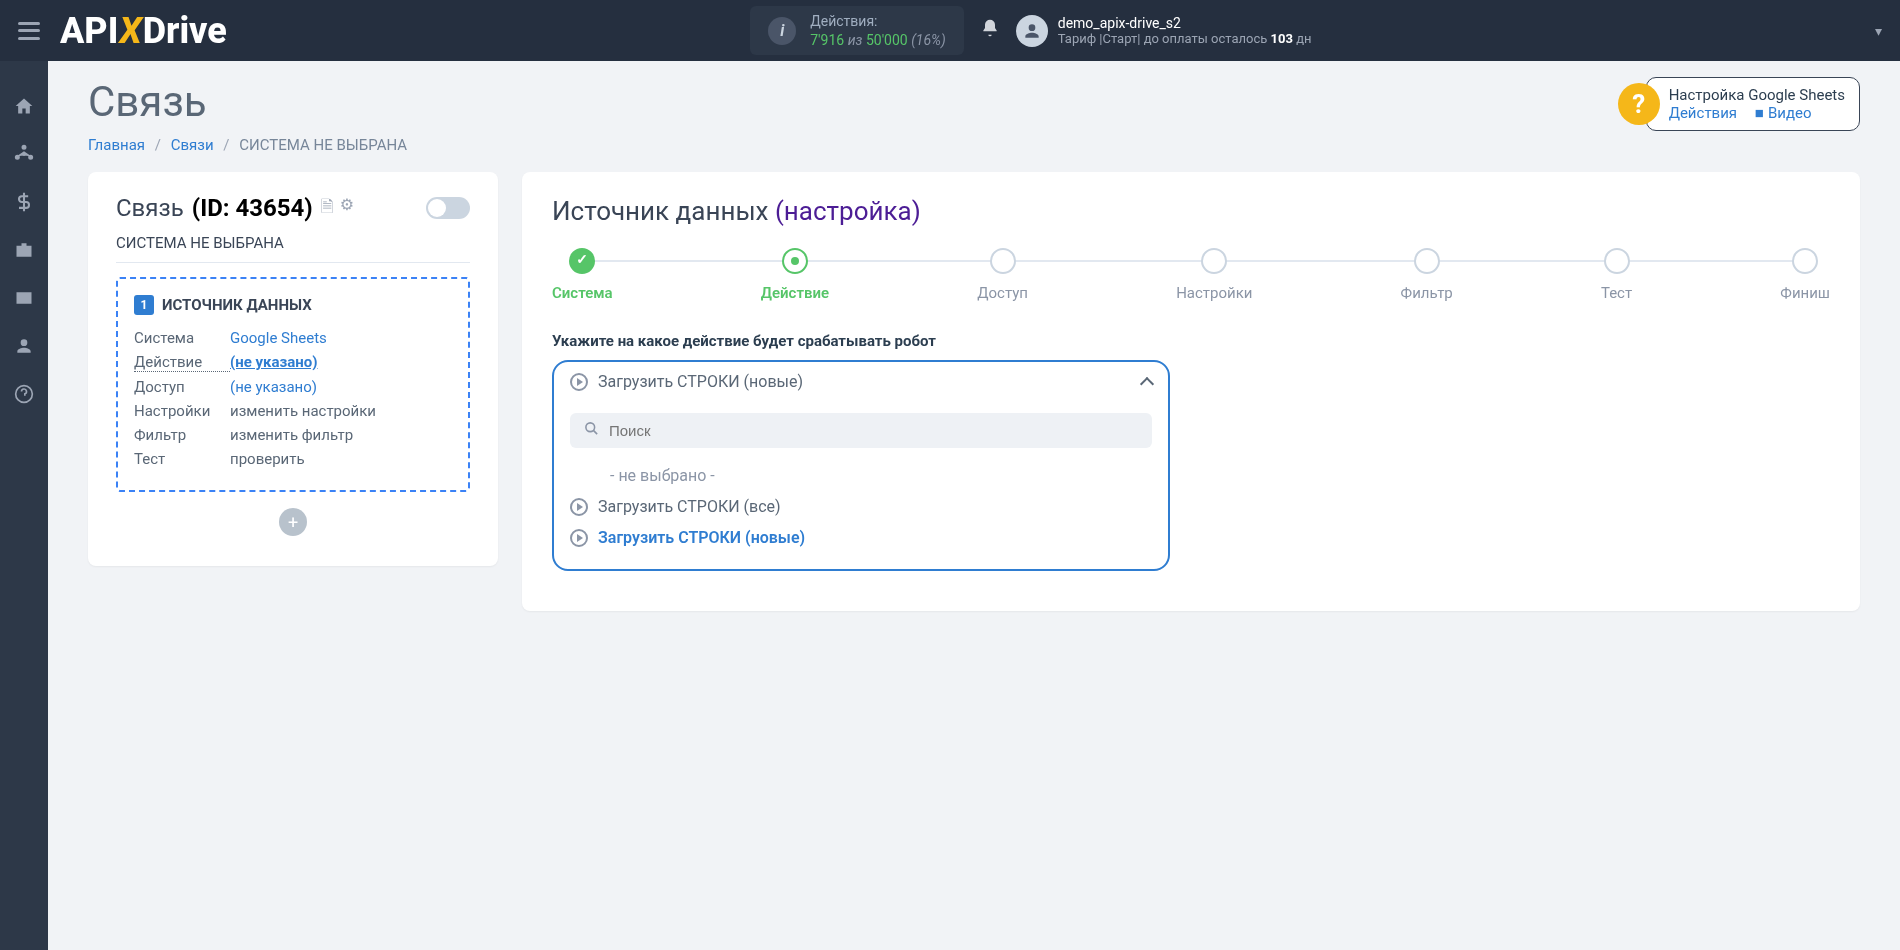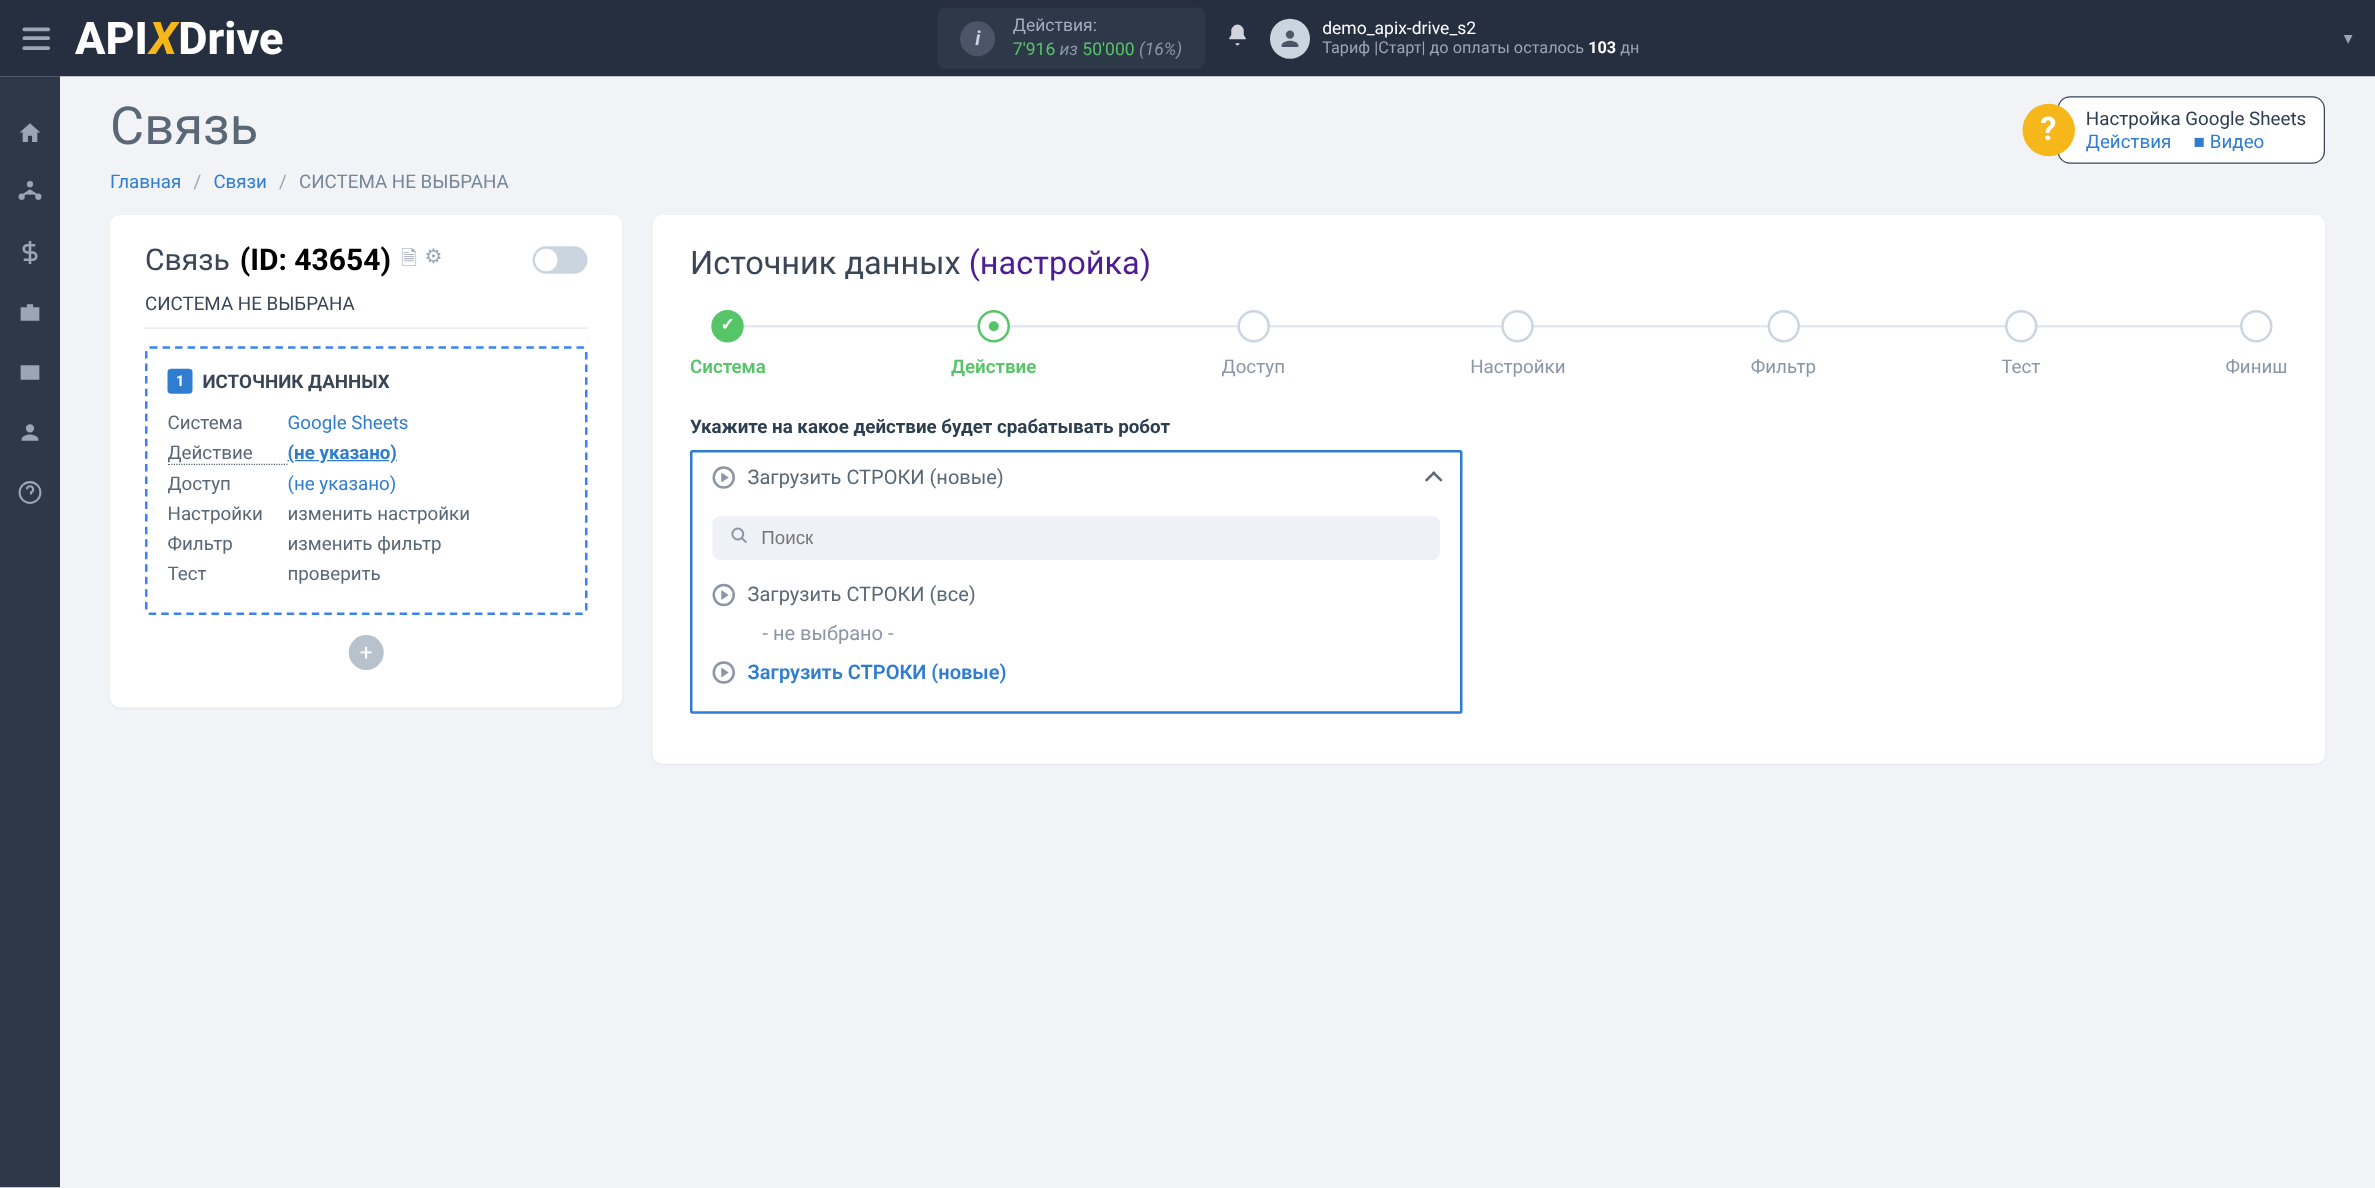--- a/index.html
+++ b/index.html
@@ -81,21 +81,21 @@
     .step { text-align: center; z-index: 1; position: relative; }
     .step-dot { width: 26px; height: 26px; border-radius: 50%; border: 2px solid #cbd5e0; background: #fff; margin: 0 auto 10px; }
     .step.done .step-dot { background: #56c568; border-color: #56c568; position: relative; }
     .step.done .step-dot::after { content: "✓"; color: #fff; position: absolute; left: 5px; top: 1px; font-size: 14px; font-weight: 700; }
     .step.active .step-dot { border-color: #56c568; position: relative; }
     .step.active .step-dot::after { content: ""; width: 8px; height: 8px; border-radius: 50%; background: #56c568; position: absolute; top: 7px; left: 7px; }
     .step-label { font-size: 15px; color: #8b95a6; }
     .step.done .step-label, .step.active .step-label { color: #56c568; font-weight: 600; }
     
     .instruction { font-size: 15px; font-weight: 700; color: #2c3e50; margin-bottom: 10px; }
-    .dropdown { border: 2px solid #2f7dd1; border-radius: 2px; width: 618px; }
+    .dropdown { border: 2px solid #2f7dd1; border-radius: 16px; width: 618px; }
     .dd-selected { display: flex; align-items: center; justify-content: space-between; padding: 10px 16px; font-size: 16px; color: #5a6776; cursor: pointer; }
     .dd-selected .left { display: flex; align-items: center; gap: 10px; }
     .play-icon { width: 18px; height: 18px; border: 2px solid #8b95a6; border-radius: 50%; display: flex; align-items: center; justify-content: center; }
     .play-icon::after { content: ""; border-left: 6px solid #8b95a6; border-top: 4px solid transparent; border-bottom: 4px solid transparent; margin-left: 2px; }
     .caret-up { width: 10px; height: 10px; border-left: 2px solid #5a6776; border-top: 2px solid #5a6776; transform: rotate(45deg); margin-top: 4px; }
     .dd-body { padding: 12px 16px 16px; }
     .dd-search { background: #eef1f5; border-radius: 6px; padding: 8px 14px; display: flex; align-items: center; gap: 10px; margin-bottom: 12px; }
     .dd-search input { border: none; background: transparent; outline: none; font-size: 15px; flex: 1; color: #5a6776; }
     .search-glyph { color: #8b95a6; }
     .dd-option { padding: 6px 4px 6px 30px; font-size: 16px; color: #5a6776; display: flex; align-items: center; gap: 10px; cursor: pointer; }
@@ -313,26 +313,26 @@
             <div class="dd-search">
               <span class="search-glyph">
                 <svg width="15" height="15" viewBox="0 0 24 24" fill="none" stroke="#8b95a6" stroke-width="2.5">
                     <circle cx="10" cy="10" r="7"></circle>
                     <path d="M21 21l-6-6"></path>
                   </svg>
               </span>
               <input type="text" placeholder="Поиск" style="">
             </div>
             <div id="dd-options">
+                <div class="dd-option none">
+                  <span>- не выбрано -</span>
+                </div>
                 <div class="dd-option">
                   <span class="play-icon"></span>
                   <span>Загрузить СТРОКИ (все)</span>
-                </div>
-                <div class="dd-option none">
-                  <span>- не выбрано -</span>
                 </div>
                 <div class="dd-option selected">
                   <span class="play-icon"></span>
                   <span>Загрузить СТРОКИ (новые)</span>
                 </div>
               </div>
           </div>
         </div>
       </div>
     </div>

